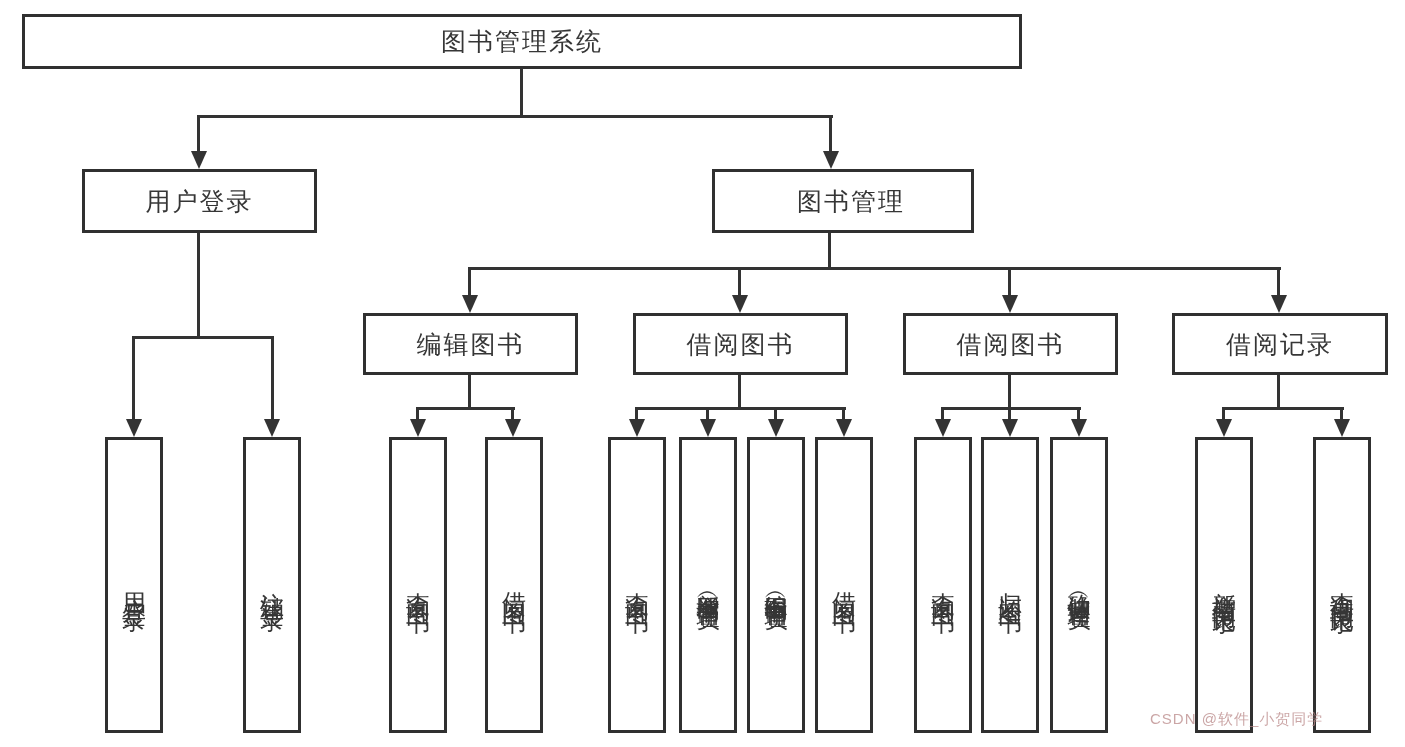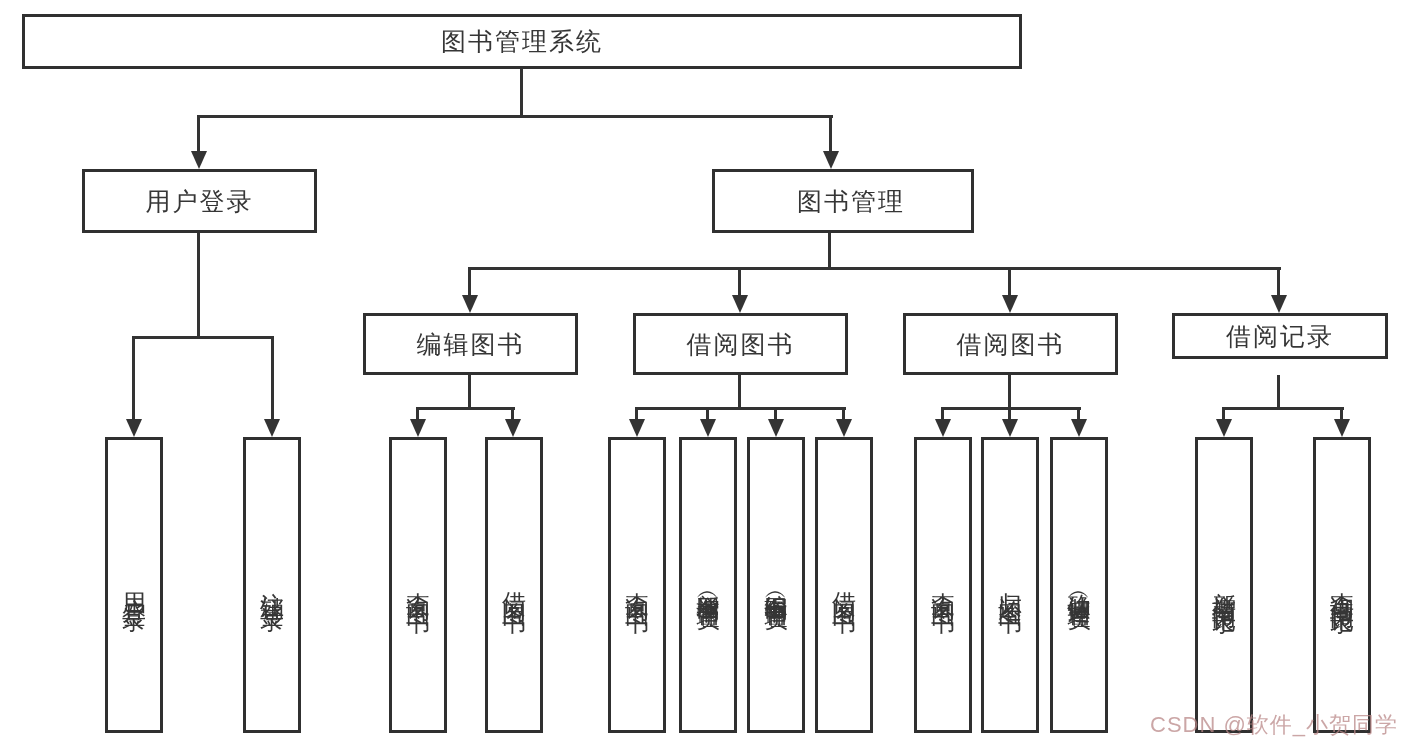--- a/index.html
+++ b/index.html
@@ -40,21 +40,21 @@
   .hl{position:absolute;height:3px;background:#333333;}
   .arrow{
     position:absolute;width:0;height:0;
     border-left:8px solid transparent;
     border-right:8px solid transparent;
     border-top:18px solid #333333;
   }
   #watermark{
     position:absolute;
     left:1150px;top:710px;
-    font-size:22px;
+    font-size:15px;
     letter-spacing:1px;
     color:rgba(186,136,136,0.75);
     white-space:nowrap;
     z-index:5;
   }
 </style>
 </head>
 <body>
 
 <div id="canvas">
@@ -97,21 +97,21 @@
 
   <div class="node" style="left:363px;top:313px;width:215px;height:62px;">
     <span>编辑图书</span>
   </div>
   <div class="node" style="left:633px;top:313px;width:215px;height:62px;">
     <span>借阅图书</span>
   </div>
   <div class="node" style="left:903px;top:313px;width:215px;height:62px;">
     <span>借阅图书</span>
   </div>
-  <div class="node" style="left:1172px;top:313px;width:216px;height:46px;">
+  <div class="node" style="left:1172px;top:313px;width:216px;height:62px;">
     <span>借阅记录</span>
   </div>
 
   <div class="vl" style="left:468px;top:375px;height:35px;"></div>
   <div class="hl" style="left:416px;top:407px;width:99px;"></div>
   <div class="vl" style="left:416px;top:407px;height:14px;"></div>
   <div class="arrow" style="left:410px;top:419px;"></div>
   <div class="vl" style="left:511px;top:407px;height:14px;"></div>
   <div class="arrow" style="left:505px;top:419px;"></div>
 

